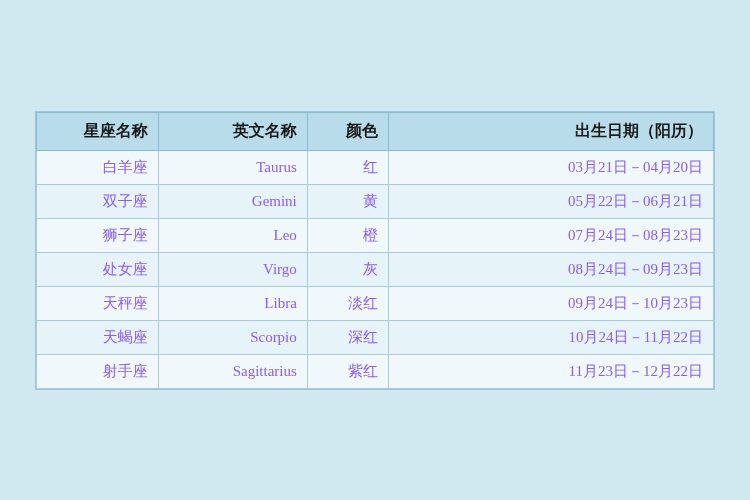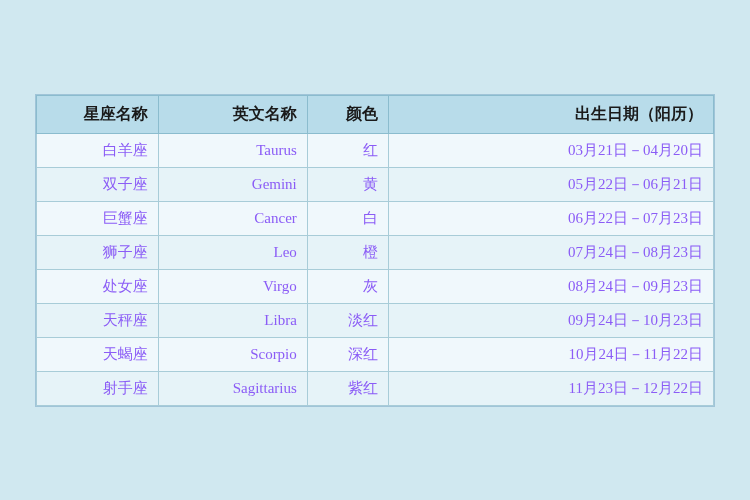--- a/index.html
+++ b/index.html
@@ -84,26 +84,20 @@
           <td>红</td>
           <td>03月21日－04月20日</td>
         </tr>
         <tr>
           <td>双子座</td>
           <td>Gemini</td>
           <td>黄</td>
           <td>05月22日－06月21日</td>
         </tr>
         <tr>
-          <td>巨蟹座</td>
-          <td>Cancer</td>
-          <td>白</td>
-          <td>06月22日－07月23日</td>
-        </tr>
-        <tr>
           <td>狮子座</td>
           <td>Leo</td>
           <td>橙</td>
           <td>07月24日－08月23日</td>
         </tr>
         <tr>
           <td>处女座</td>
           <td>Virgo</td>
           <td>灰</td>
           <td>08月24日－09月23日</td>

